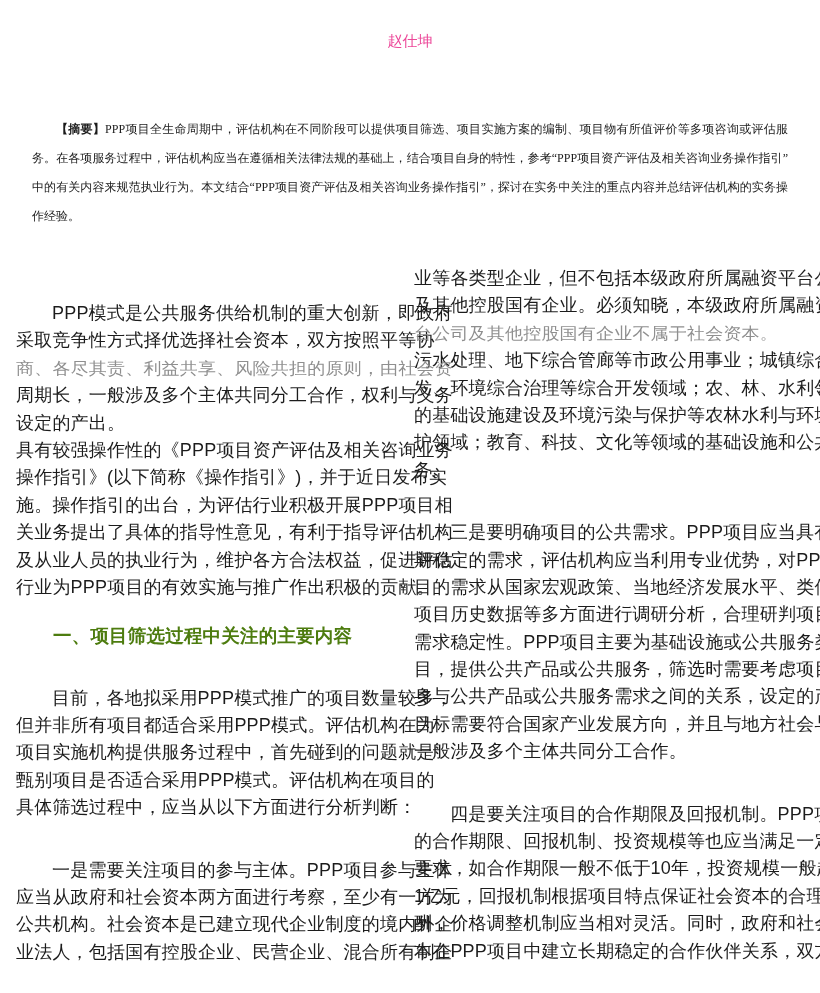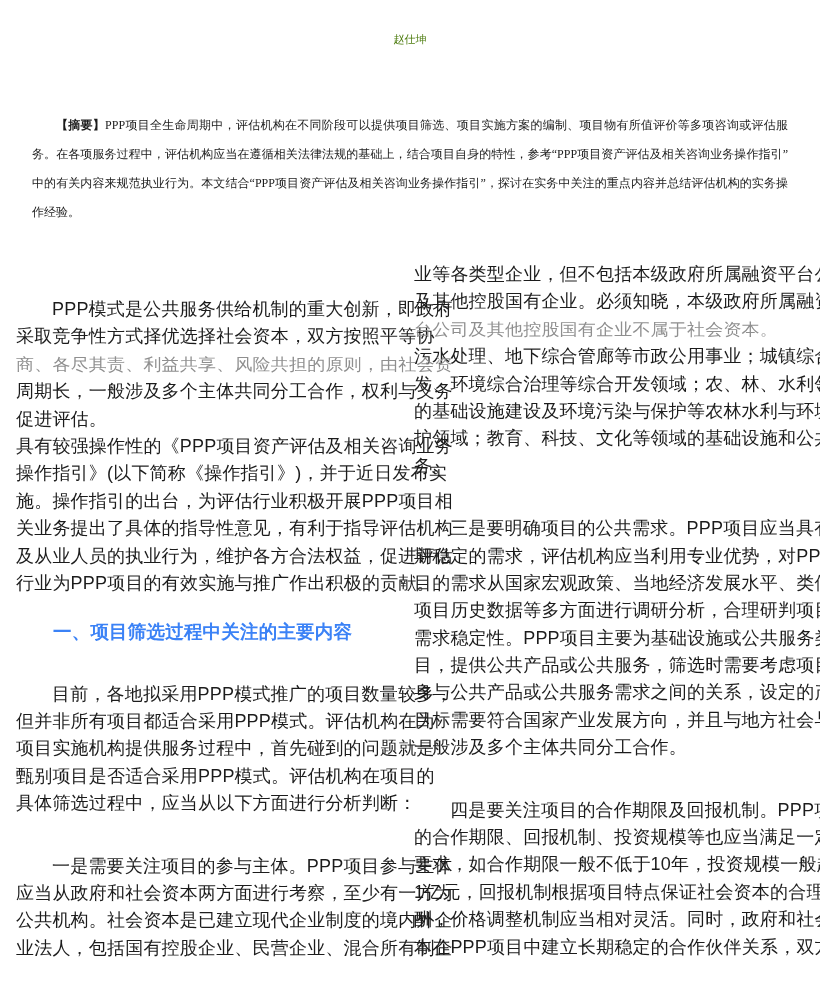--- a/index.html
+++ b/index.html
@@ -28,22 +28,22 @@
     font-weight: 700;
     font-size: 37px;
     letter-spacing: 2px;
     color: #111;
     white-space: nowrap;
   }
   .doc-author {
     margin-top: 32px;
     text-align: center;
     font-family: Liberation Mono, monospace;
-    font-size: 11px;
-    color: #4d7c0f;
+    font-size: 15px;
+    color: #ec4899;
   }
   .abstract {
     margin: 64px 32px 0 32px;
     font-family: "Liberation Serif", "DejaVu Serif", serif;
     font-size: 12px;
     line-height: 29px;
     text-align: justify;
     text-indent: 2em;
     color: #1b1b1b;
   }
@@ -74,39 +74,39 @@
   }
   .line.faded {
     color: #8f8f8f;
     transform: scaleY(0.92);
   }
   .line.heading {
     font-weight: 700;
     font-size: 18.5px;
     margin: 21px 0 25px 0;
     text-indent: 2em;
-    color: #3b82f6;
+    color: #4d7c0f;
   }
 </style>
 </head>
 <body>
 
 <div class="page">
 
   <div class="doc-author">赵仕坤</div>
 
   <p class="abstract"><span class="abstract-label">【摘要】</span><span>PPP项目全生命周期中，评估机构在不同阶段可以提供项目筛选、项目实施方案的编制、项目物有所值评价等多项咨询或评估服务。在各项服务过程中，评估机构应当在遵循相关法律法规的基础上，结合项目自身的特性，参考“PPP项目资产评估及相关咨询业务操作指引”中的有关内容来规范执业行为。本文结合“PPP项目资产评估及相关咨询业务操作指引”，探讨在实务中关注的重点内容并总结评估机构的实务操作经验。</span></p>
 
   <div class="columns">
     <div class="col">
         <div class="line indent">PPP模式是公共服务供给机制的重大创新，即政府</div>
         <div class="line">采取竞争性方式择优选择社会资本，双方按照平等协</div>
         <div class="line faded">商、各尽其责、利益共享、风险共担的原则，由社会资</div>
         <div class="line">周期长，一般涉及多个主体共同分工合作，权利与义务</div>
-        <div class="line">促进评估。</div>
+        <div class="line">设定的产出。</div>
         <div class="line">具有较强操作性的《PPP项目资产评估及相关咨询业务</div>
         <div class="line">操作指引》(以下简称《操作指引》)，并于近日发布实</div>
         <div class="line">施。操作指引的出台，为评估行业积极开展PPP项目相</div>
         <div class="line">关业务提出了具体的指导性意见，有利于指导评估机构</div>
         <div class="line">及从业人员的执业行为，维护各方合法权益，促进评估</div>
         <div class="line">行业为PPP项目的有效实施与推广作出积极的贡献。</div>
         <div class="line heading">一、项目筛选过程中关注的主要内容</div>
         <div class="line indent">目前，各地拟采用PPP模式推广的项目数量较多，</div>
         <div class="line">但并非所有项目都适合采用PPP模式。评估机构在为</div>
         <div class="line">项目实施机构提供服务过程中，首先碰到的问题就是</div>

